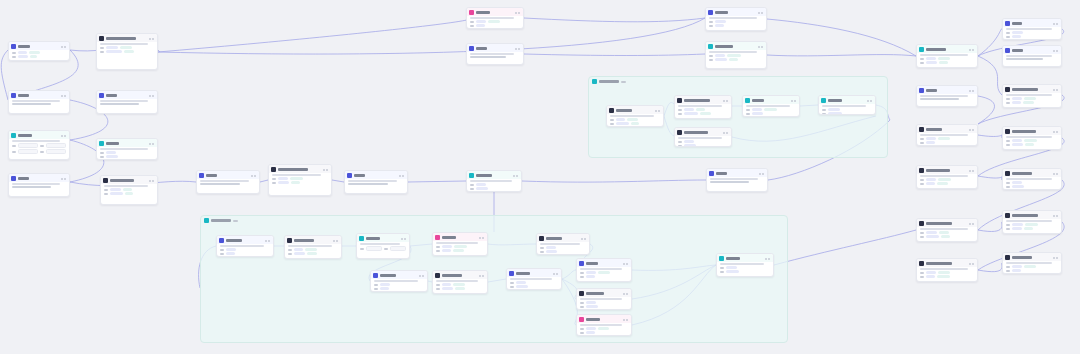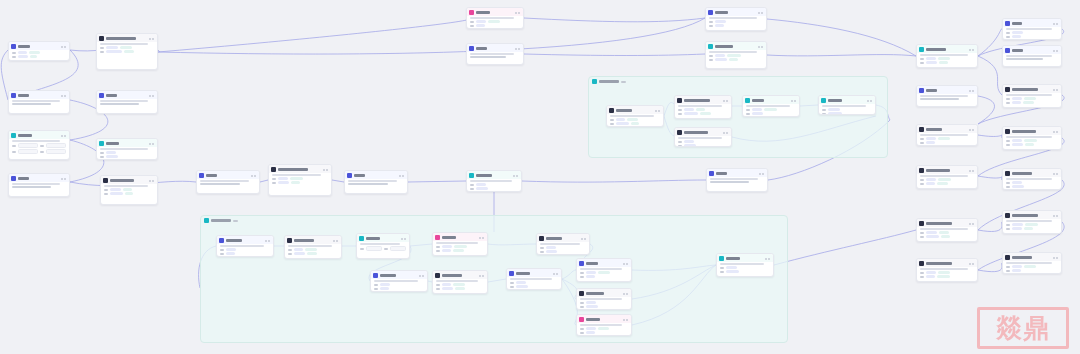--- a/index.html
+++ b/index.html
@@ -1108,14 +1108,13 @@
             <span class="tag b" style="width:11px"></span>
           </div>
           <div class="row">
             <span class="lbl"></span>
             <span class="tag b" style="width:13px"></span>
           </div>
         </div>
       </div>
     </div>
 
-  <div id="watermark">燚鼎</div>
 </div>
 
 </body></html>

